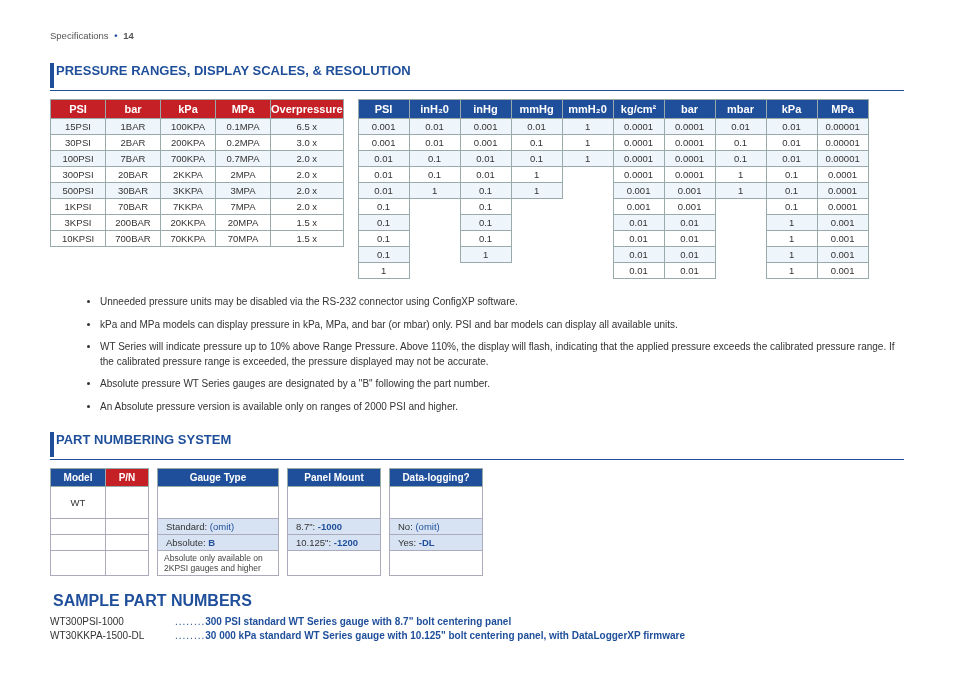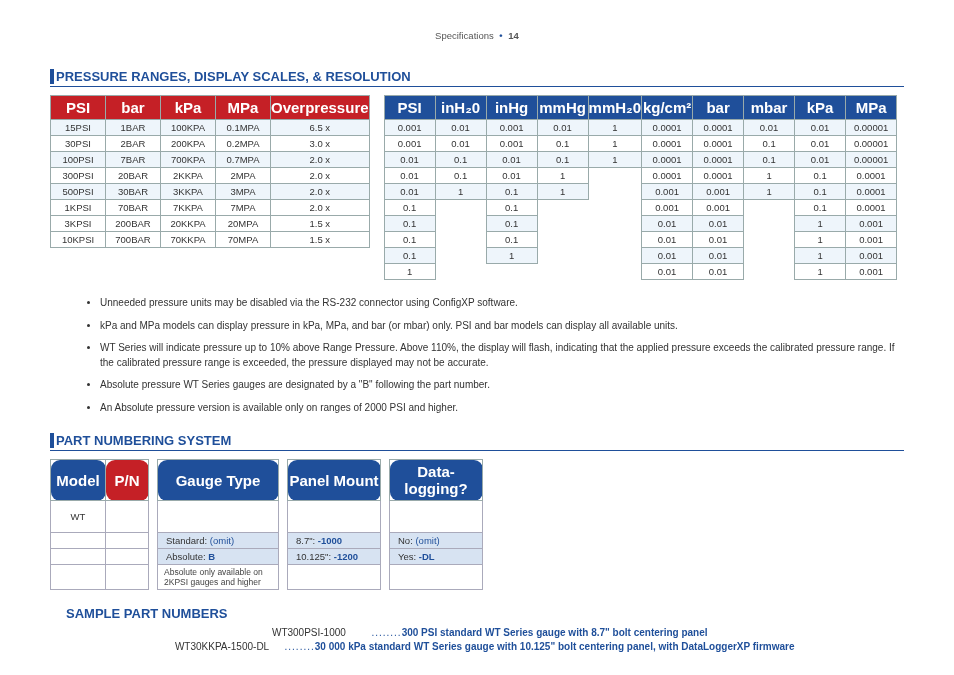--- a/index.html
+++ b/index.html
@@ -5,73 +5,73 @@
   body {
     font-family: "Segoe UI", "Myriad Pro", Arial, sans-serif;
     font-size: 10px;
     color: #333;
     margin: 0;
     padding: 30px 50px;
     width: 954px;
     box-sizing: border-box;
     background: #fff;
   }
-  .page-header { text-align: center; font-size: 9.5px; color: #555; margin-bottom: 28px; }
+  .page-header { text-align: left; font-size: 9.5px; color: #555; margin-bottom: 22px; }
   .page-header .bullet { color:#1f4f9a; font-weight:bold; padding:0 3px; }
   .section-title {
     font-weight: bold;
     font-size: 13px;
     color: #1f4f9a;
     border-bottom: 1px solid #1f4f9a;
-    padding: 0 0 2px 6px;
+    padding: 0 0 12px 6px;
     margin: 18px 0 8px 0;
     position: relative;
   }
   .section-title::before {
     content:"";
     position:absolute; left:0; top:0; bottom:2px;
     width:4px; background:#1f4f9a;
   }
   .tables-row { display:flex; gap:14px; align-items:flex-start; }
   table { border-collapse: collapse; }
   th {
     background: #c52026;
     color: #fff;
     font-weight: bold;
-    font-size: 15px;
+    font-size: 11px;
     padding: 3px 0;
     border: 1px solid #9aa;
     text-align:center;
   }
   th.blue { background:#1f4f9a; }
   td {
     border: 1px solid #9aa;
     font-size: 9.5px;
     padding: 2px 0;
     text-align: center;
     background:#fff;
   }
   tr.band td { background:#eef5fb; }
   td.empty { border:none; background:transparent !important; }
   .t1 th, .t1 td { width: 54px; }
   .t1 th:last-child, .t1 td:last-child { width: 70px; }
   .t2 th, .t2 td { width: 50px; }
   .notes { margin: 16px 0 0 10px; font-size: 10px; line-height:1.45; }
   .notes li { margin-bottom: 8px; }
-  .pn-table th { font-size:15px;border-radius:9px; }
+  .pn-table th { font-size:10px; }
   .pn-table td { border:1px solid #aab; }
   .pn-table .gap { border:none !important; background:#fff !important; width:8px; padding:0; }
   .pn-blank { height:32px; }
   .pn-opt { background:#d7e3f2 !important; text-align:left; padding:2px 8px; font-size:9.5px; }
   .pn-opt b { color:#1f4f9a; }
   .pn-opt .omit { color:#1f4f9a; }
   .pn-note { font-size:8.5px; color:#444; text-align:left; padding:2px 6px; background:#fff !important; border-top:none !important; }
-  .sub-title { color:#1f4f9a; font-weight:bold; font-size:13px; margin:16px 0 6px 16px; }
+  .sub-title { color:#1f4f9a; font-weight:bold; font-size:16px; margin:16px 0 6px 3px; }
   .samples { font-size:10px; }
-  .samples div { margin-bottom:3px;text-align:center; }
+  .samples div { margin-bottom:3px; }
   .samples .pn { display:inline-block; width:125px; }
   .samples .dots { color:#1f4f9a; letter-spacing:1px; }
   .samples .desc { color:#1f4f9a; font-weight:bold; }
 </style>
 </head>
 <body>
 
 <div class="page-header">
   <span>Specifications</span>
   <span class="bullet">•</span>

